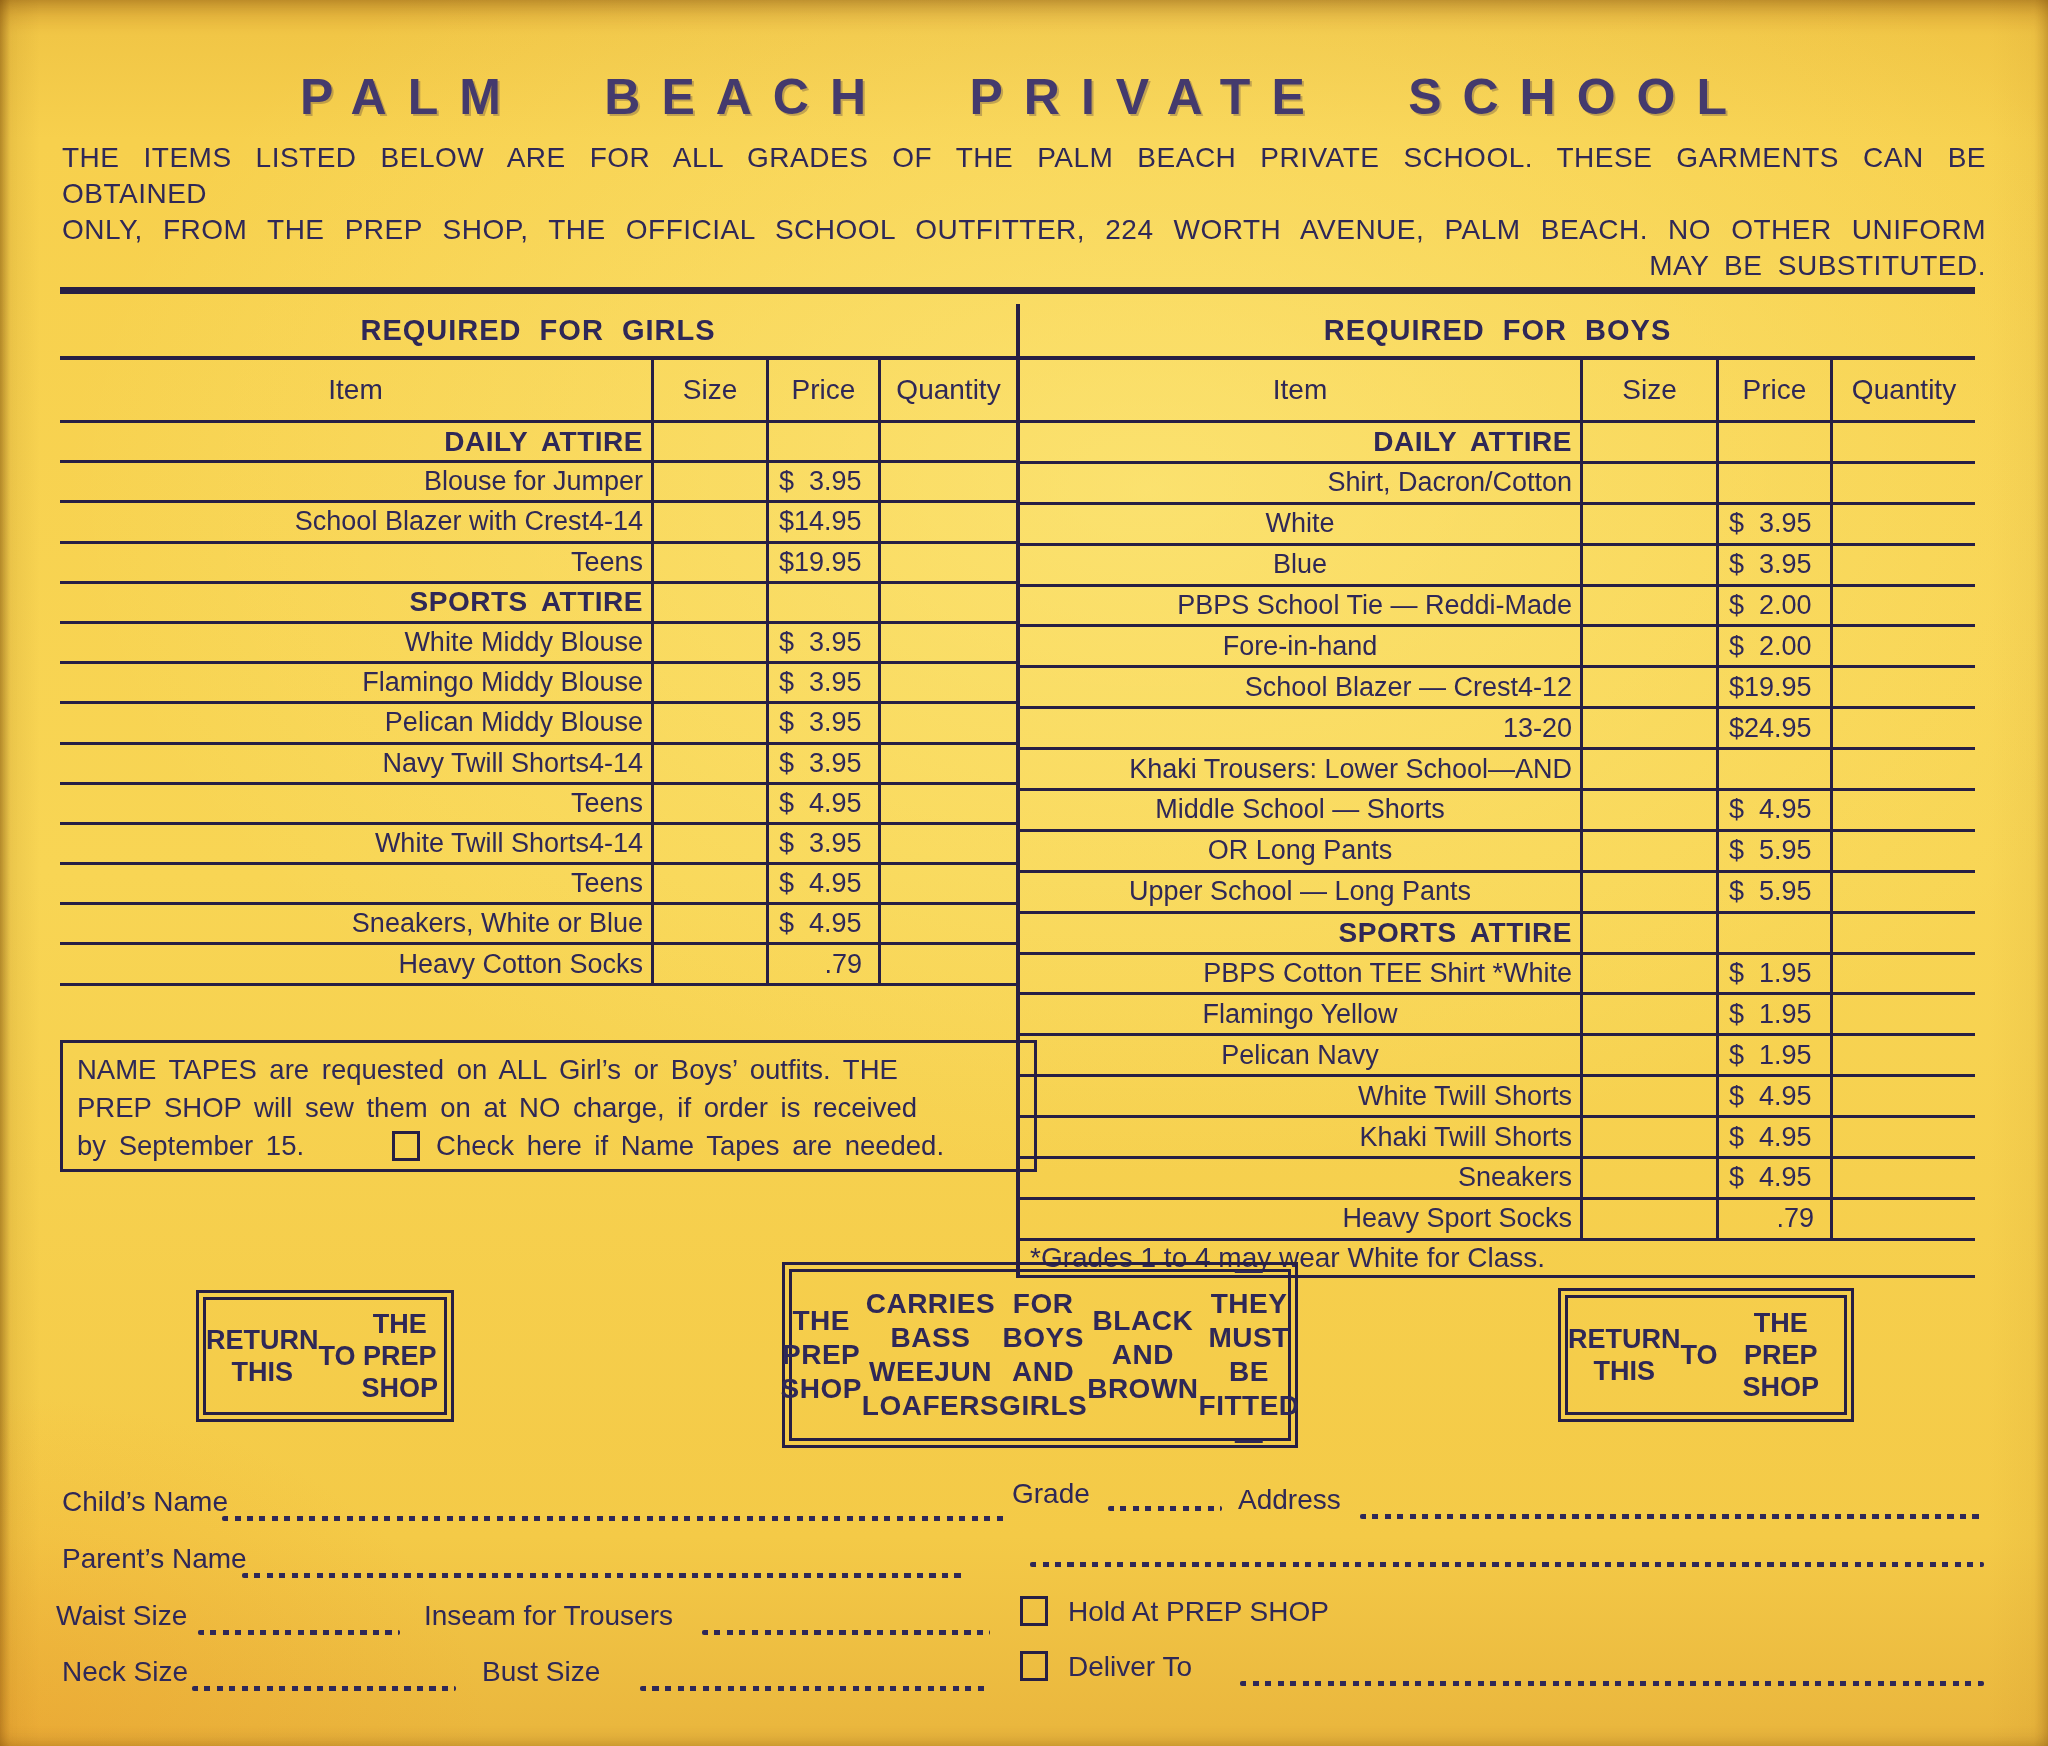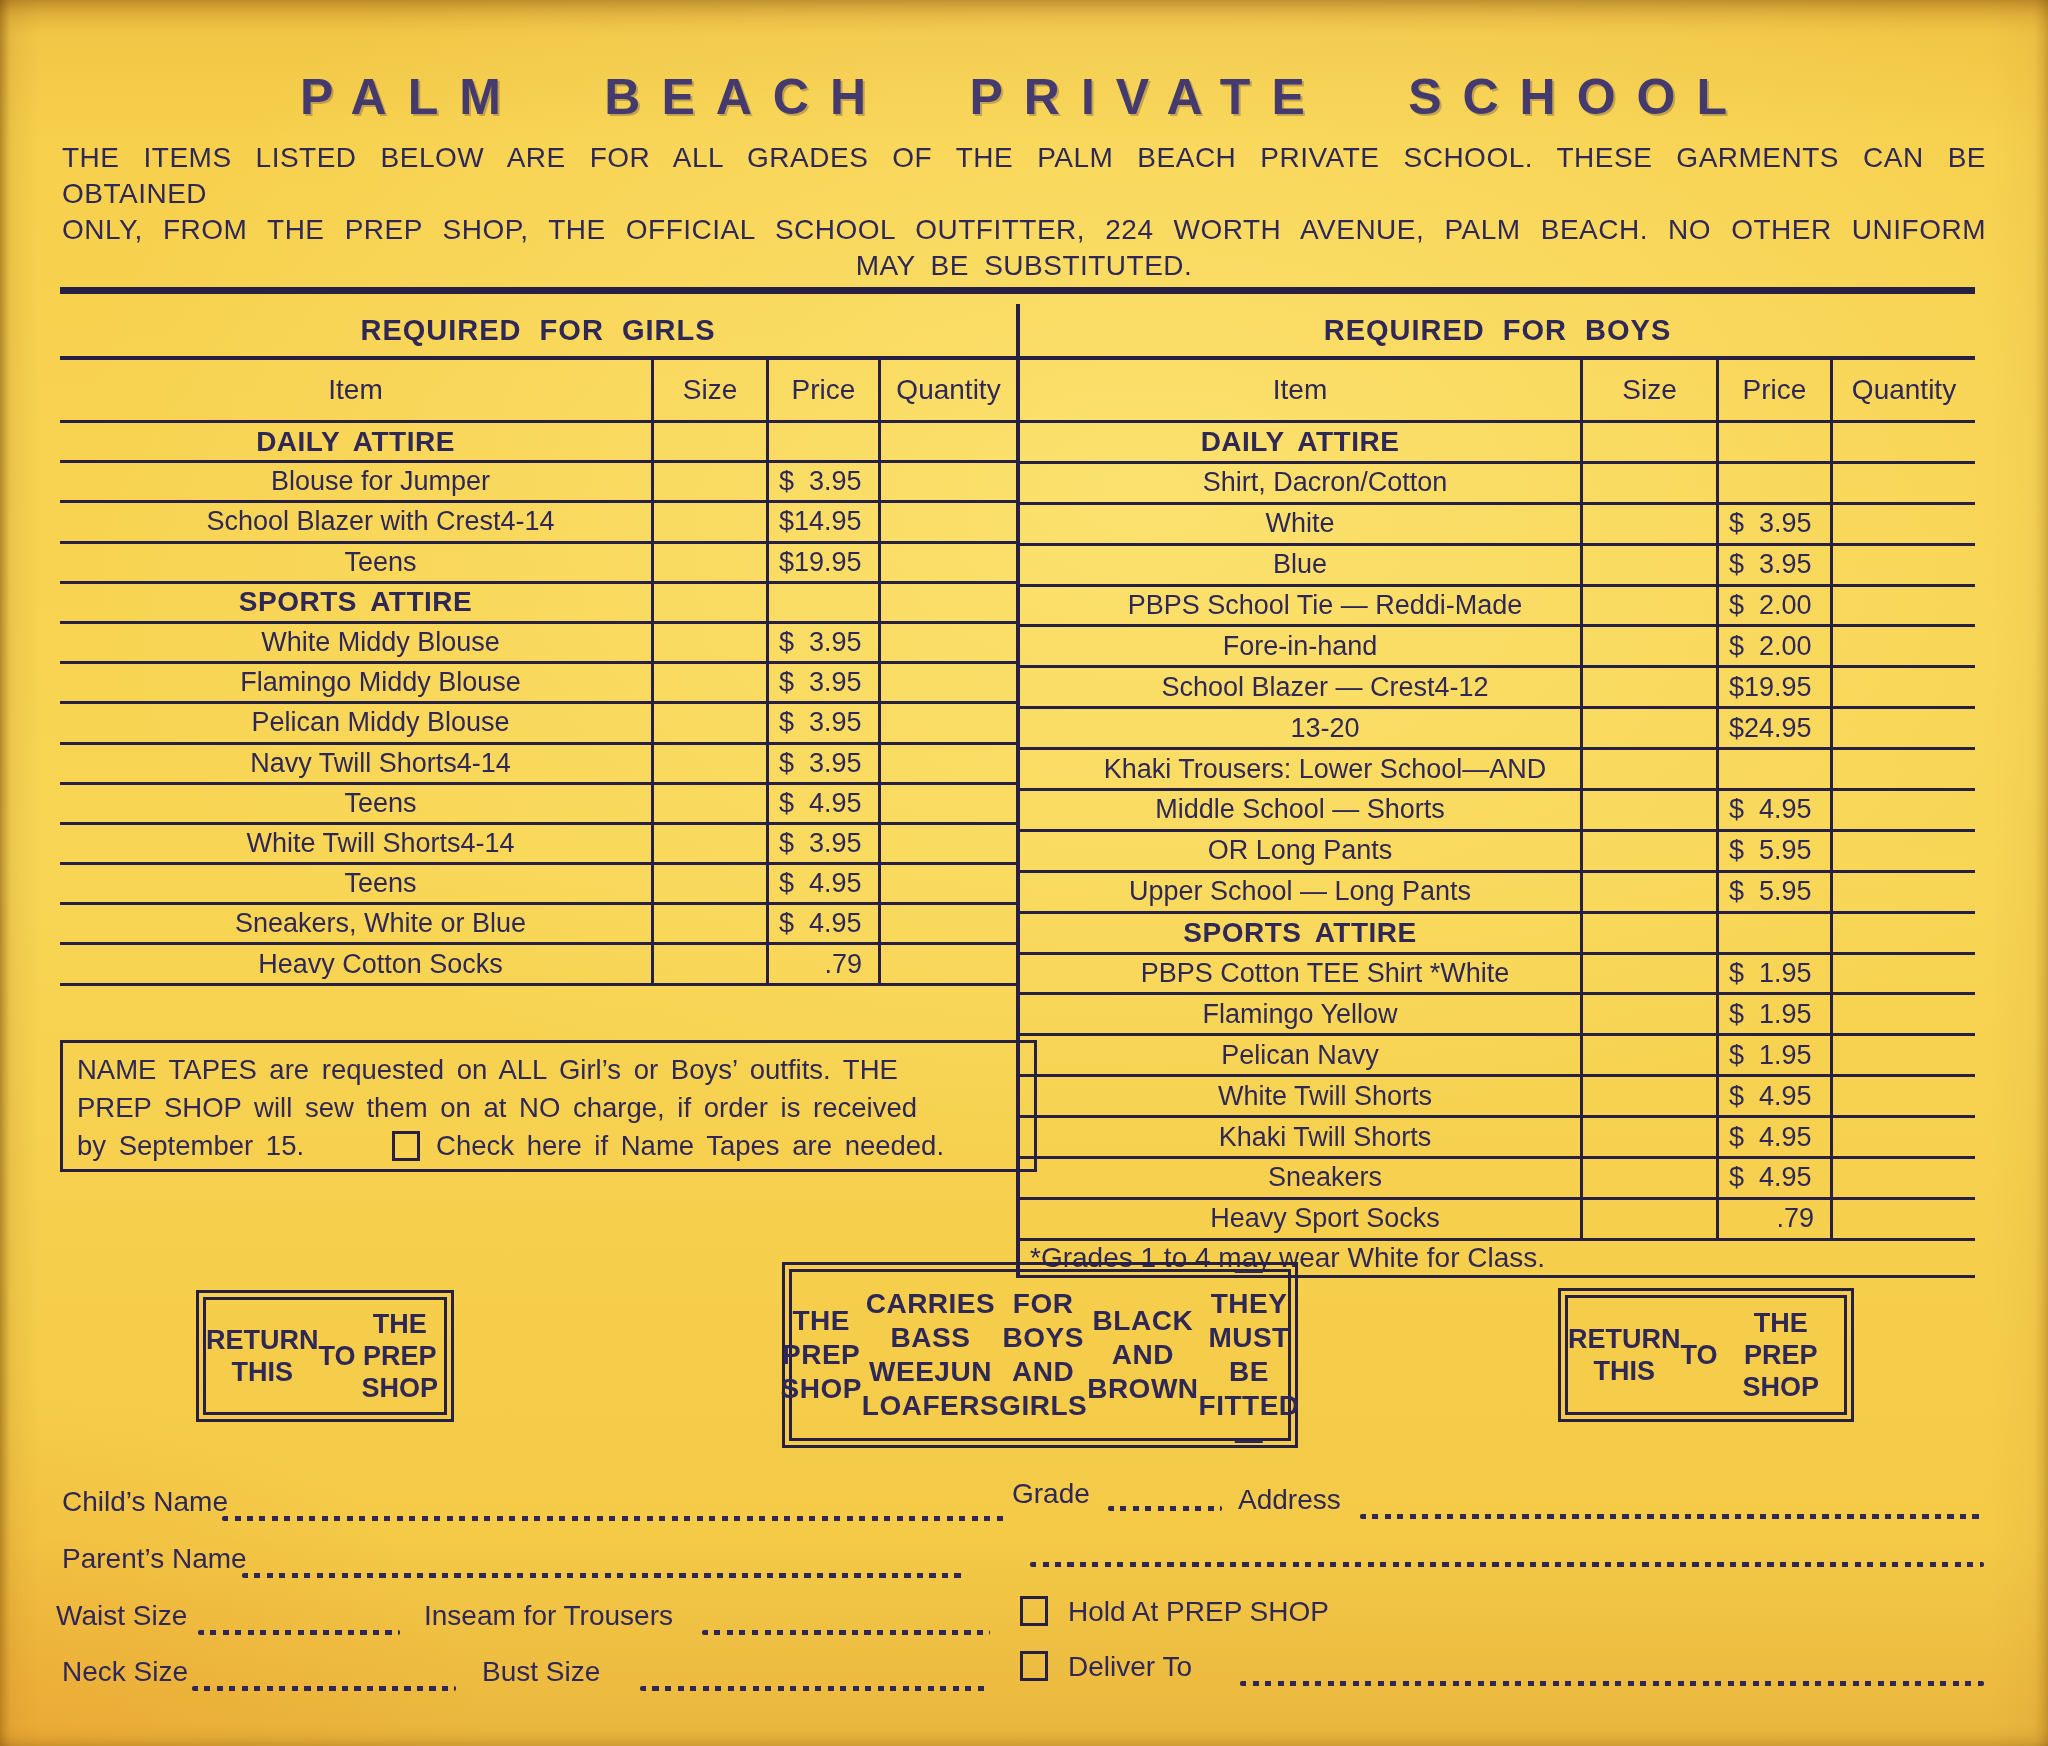--- a/index.html
+++ b/index.html
@@ -23,42 +23,42 @@
   
   #title{
     left:0; right:0; top:68px; text-align:center;
     font-size:50px; font-weight:700; letter-spacing:.42em; word-spacing:.95em;
     color:var(--title); text-shadow:2px 2px 0 rgba(35,20,60,.25);
     white-space:nowrap;
   }
   #intro{ left:62px; top:140px; width:1924px; font-size:28px; line-height:36px;
           letter-spacing:.5px; word-spacing:7px; font-weight:400;}
   #intro .jline{ text-align:justify; text-align-last:justify; }
-  #intro .lline{ text-align:center; }
+  #intro .lline{ text-align:right; }
   
   #top-rule{ left:60px; top:287px; width:1915px; height:7px; background:var(--line); }
   
   .table{ top:304px; }
   #girls-table{ left:60px; width:956px; }
   #boys-table { left:1016px; width:959px; border-left:4px solid var(--line); box-sizing:border-box;}
   .band{ height:56px; box-sizing:border-box; border-bottom:4px solid var(--line);
          display:flex; align-items:center; justify-content:center;
          font-weight:700; font-size:29px; letter-spacing:1px; word-spacing:9px;}
   .cols{ height:63px; box-sizing:border-box; border-bottom:3px solid var(--line); display:flex;}
   .cols .cell{ justify-content:center; font-size:28px; }
   .t-row{ display:flex; box-sizing:border-box; border-bottom:3px solid var(--line);}
   #girls-table .t-row{ height:40.2px; }
   #boys-table  .t-row{ height:40.9px; }
   .cell{ box-sizing:border-box; display:flex; align-items:center; overflow:hidden; font-size:27px;}
   .c-size,.c-price,.c-qty{ border-left:3px solid var(--line); }
   #girls-table .c-item{width:591px;} #girls-table .c-size{width:115px;}
   #girls-table .c-price{width:112px;} #girls-table .c-qty{width:138px;}
   #boys-table .c-item{width:560px;} #boys-table .c-size{width:136px;}
   #boys-table .c-price{width:114px;} #boys-table .c-qty{width:145px;}
-  .c-item{ justify-content:center; padding:0 8px 0 58px; }
+  .c-item{ justify-content:flex-end; padding:0 8px 0 58px; }
   .c-item.center{ justify-content:center; padding:0 8px; }
   .t-row.section .c-item{ padding-left:8px; font-weight:700; font-size:28px; letter-spacing:.5px; word-spacing:6px;}
   .c-price{ padding-left:10px; white-space:pre; }
   .c-price.right{ justify-content:flex-end; padding-right:16px; }
   .footnote{ height:37px; box-sizing:border-box; border-bottom:3px solid var(--line);
              display:flex; align-items:center; padding-left:10px; font-size:28px;}
   
   #name-tapes{ left:60px; top:1040px; width:977px; height:132px; box-sizing:border-box;
                border:3px solid var(--line); padding:8px 16px 0 14px; font-size:27.5px; line-height:38px;
                word-spacing:5px;}

